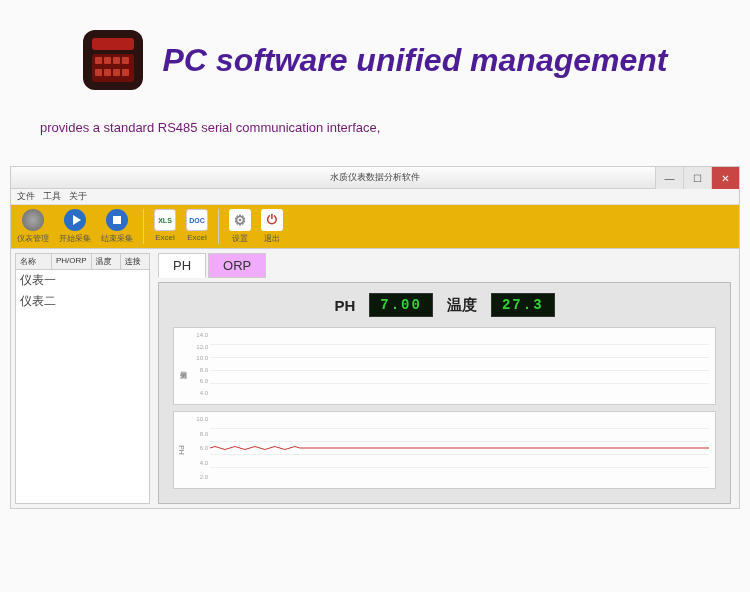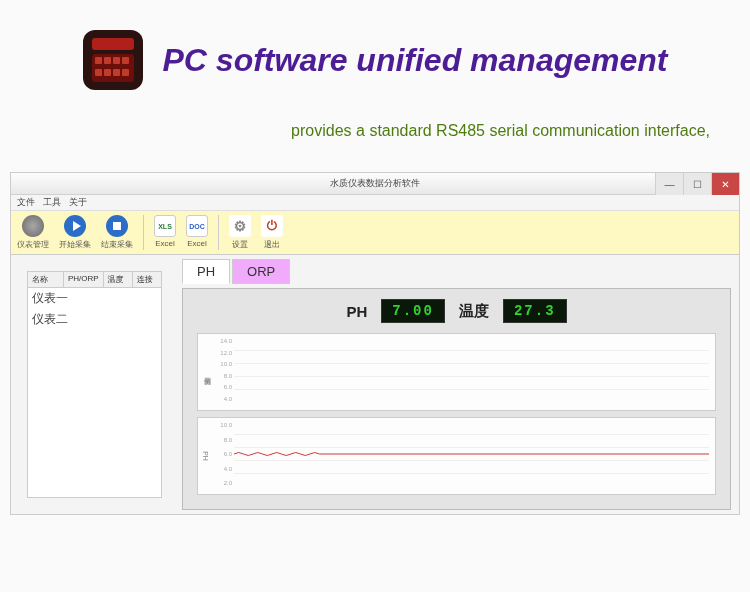--- a/index.html
+++ b/index.html
@@ -3,46 +3,46 @@
 <meta charset="utf-8">
 <style>
   * { box-sizing: border-box; margin: 0; padding: 0; }
   body { width: 750px; height: 592px; background: #fafafa; font-family: Arial, sans-serif; overflow: hidden; }
   .header { display: flex; align-items: center; justify-content: center; gap: 20px; padding: 30px 20px 15px 20px; }
   .app-icon { width: 60px; height: 60px; background: #2a1210; border-radius: 12px; display: flex; align-items: center; justify-content: center; flex-direction: column; padding: 6px; }
   .app-icon-top { width: 42px; height: 12px; background: #b01f1a; border-radius: 3px; margin-bottom: 4px; }
   .app-icon-bottom { width: 42px; height: 28px; background: #6b0f0a; border-radius: 3px; display: flex; flex-wrap: wrap; gap: 2px; padding: 3px; }
   .app-icon-bottom span { width: 7px; height: 7px; background: #c23a2a; border-radius: 1px; display: block; }
   .title { font-size: 32px; font-weight: bold; font-style: italic; color: #4c1d95; }
-  .desc { text-align: right; color: #4d7c0f; font-size: 16px; line-height: 2; padding: 10px 40px 25px 40px; }
+  .desc { text-align: left; color: #701a75; font-size: 13px; line-height: 2; padding: 10px 40px 25px 40px; }
   .window { margin: 0 10px; background: #efefef; border: 1px solid #ccc; position: relative; }
   .titlebar { background: linear-gradient(#fdfdfd, #e8e8e8); height: 22px; display: flex; align-items: center; justify-content: center; position: relative; border-bottom: 1px solid #d0d0d0; }
   .titlebar-text { font-size: 9px; color: #444; }
   .win-btns { position: absolute; right: 0; top: 0; display: flex; height: 22px; }
   .win-btn { width: 28px; height: 22px; display: flex; align-items: center; justify-content: center; font-size: 10px; background: #e8e8e8; color: #555; border-left: 1px solid #d0d0d0; }
   .win-btn.close { background: #c84744; color: #fff; }
   .menubar { background: #f5f5f5; height: 16px; padding: 0 6px; font-size: 9px; color: #444; display: flex; gap: 8px; align-items: center; border-bottom: 1px solid #ddd; }
-  .toolbar { background: #fef9c3; padding: 4px 6px; display: flex; gap: 10px; border-bottom: 1px solid #ccc; }
+  .toolbar { background: #eab308; padding: 4px 6px; display: flex; gap: 10px; border-bottom: 1px solid #ccc; }
   .tool-btn { display: flex; flex-direction: column; align-items: center; gap: 2px; font-size: 8px; color: #555; }
   .tool-icon { width: 22px; height: 22px; border-radius: 50%; }
   .ico-mgmt { background: radial-gradient(#a8a8a8, #666); }
   .ico-play { background: #2a6ec7; display: flex; align-items: center; justify-content: center; }
   .ico-play::before { content: ""; border-left: 8px solid #fff; border-top: 5px solid transparent; border-bottom: 5px solid transparent; margin-left: 3px; }
   .ico-stop { background: #2a6ec7; display: flex; align-items: center; justify-content: center; }
   .ico-stop::before { content: ""; width: 8px; height: 8px; background: #fff; }
   .tool-sep { width: 1px; background: #ccc; }
   .ico-file { width: 22px; height: 22px; border-radius: 3px; display: flex; align-items: center; justify-content: center; font-size: 7px; font-weight: bold; }
   .ico-xls { background: #fff; color: #2a7c3a; border: 1px solid #ccc; }
   .ico-doc { background: #fff; color: #2a5fc7; border: 1px solid #ccc; }
   .ico-set { background: #fff; display: flex; align-items: center; justify-content: center; }
   .ico-set::before { content: "⚙"; font-size: 14px; color: #888; }
   .ico-exit { background: #fff; display: flex; align-items: center; justify-content: center; }
   .ico-exit::before { content: "⏻"; font-size: 13px; color: #c04030; }
   .body-area { display: flex; background: #f4f4f4; }
-  .sidebar { width: 135px; background: #fff; border: 1px solid #ccc; margin: 16px; }
+  .sidebar { width: 135px; background: #fff; border: 1px solid #ccc; margin: 4px; }
   .side-header { display: flex; background: #f0f0f0; border-bottom: 1px solid #ccc; }
   .side-header span { font-size: 8px; padding: 2px 4px; border-right: 1px solid #ccc; color: #333; }
   .side-header span:nth-child(1) { flex: 1.2; }
   .side-header span:nth-child(2) { flex: 1.3; }
   .side-header span:nth-child(3) { flex: 0.9; }
   .side-header span:nth-child(4) { flex: 0.9; border-right: none; }
   .side-row { font-size: 12px; padding: 2px 4px; color: #444; }
   .main-panel { flex: 1; padding: 4px 8px 4px 4px; }
   .tabs { display: flex; font-size: 13px; color: #333; margin-bottom: 4px; }
   .tab { padding: 4px 14px; border: 1px solid #ccc; background: #f0abfc; margin-right: 2px; }

